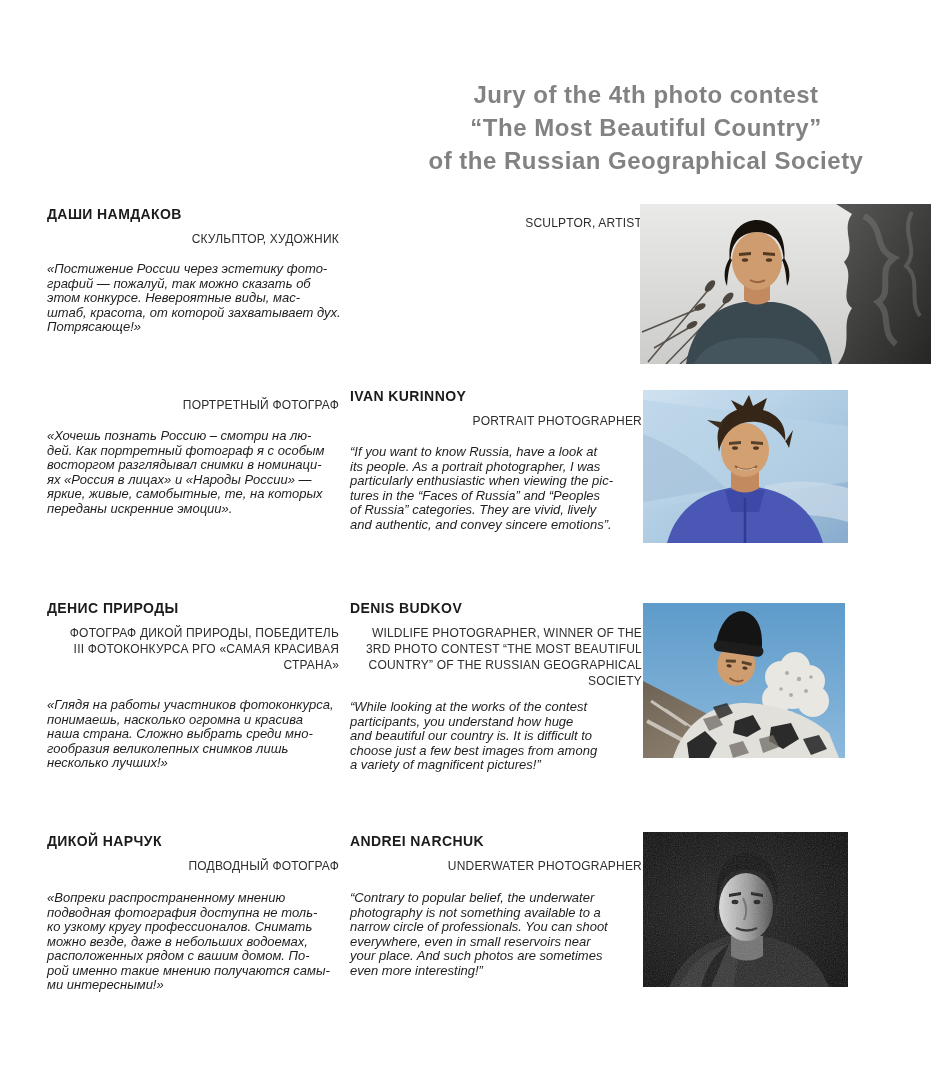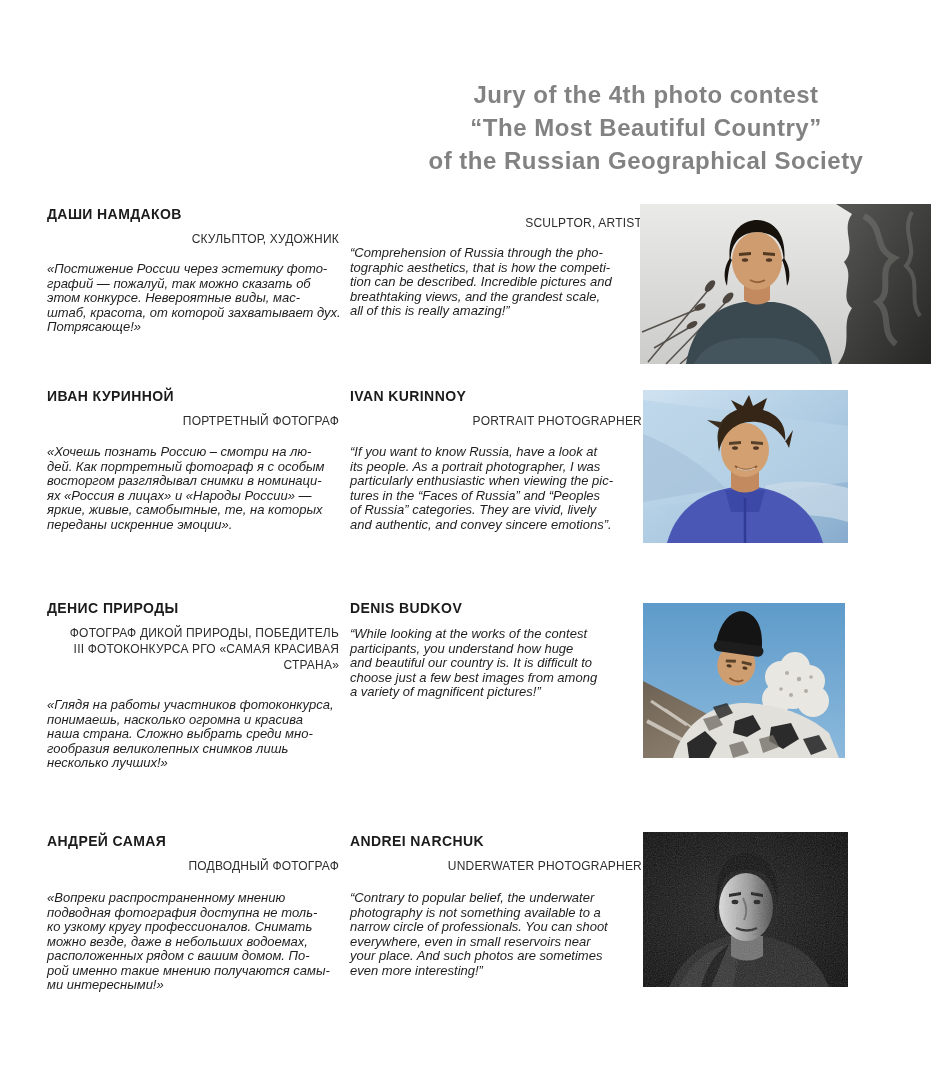--- a/index.html
+++ b/index.html
@@ -51,25 +51,20 @@
       <h2 class="name">ДАШИ НАМДАКОВ</h2>
       <div class="role">СКУЛЬПТОР, ХУДОЖНИК</div>
       <p class="quote">«Постижение России через эстетику фото-
 графий — пожалуй, так можно сказать об
 этом конкурсе. Невероятные виды, мас-
 штаб, красота, от которой захватывает дух.
 Потрясающе!»</p>
     </div>
     <div class="col en">
       <div class="role">SCULPTOR, ARTIST</div>
-      <p class="quote">“Comprehension of Russia through the pho-
-tographic aesthetics, that is how the competi-
-tion can be described. Incredible pictures and
-breathtaking views, and the grandest scale,
-all of this is really amazing!”</p>
     </div>
     <figure class="photo" role="img" aria-label="Portrait of a man with crossed arms in a dark shirt, dried plants and a dark sculpture behind him">
       <svg viewBox="0 0 291 160" preserveAspectRatio="none">
         <defs>
           <linearGradient id="p1bg" x1="0" y1="0" x2="0" y2="1">
               <stop offset="0" stop-color="#eaeae8"></stop>
               <stop offset="1" stop-color="#cccccb"></stop>
             </linearGradient>
           <linearGradient id="p1sc" x1="0" y1="0" x2="1" y2="1">
               <stop offset="0" stop-color="#585856"></stop>
@@ -111,21 +106,20 @@
           <ellipse cx="105" cy="56" rx="3.2" ry="1.8"></ellipse>
           <ellipse cx="129" cy="56" rx="3.2" ry="1.8"></ellipse>
         </g>
         <path d="M110,76 C115,79 120,79 125,76" stroke="#96613a" stroke-width="1.8" fill="none"></path>
       </svg>
     </figure>
   </section>
 
   <section class="member m2">
     <div class="col ru">
-      <h2 class="name">ИВАН КУРИННОЙ</h2>
       <div class="role">ПОРТРЕТНЫЙ ФОТОГРАФ</div>
       <p class="quote">«Хочешь познать Россию – смотри на лю-
 дей. Как портретный фотограф я с особым
 восторгом разглядывал снимки в номинаци-
 ях «Россия в лицах» и «Народы России» —
 яркие, живые, самобытные, те, на которых
 переданы искренние эмоции».</p>
     </div>
     <div class="col en">
       <h2 class="name">IVAN KURINNOY</h2>
@@ -178,20 +172,24 @@
 III ФОТОКОНКУРСА РГО «САМАЯ КРАСИВАЯ
 СТРАНА»</div>
       <p class="quote">«Глядя на работы участников фотоконкурса,
 понимаешь, насколько огромна и красива
 наша страна. Сложно выбрать среди мно-
 гообразия великолепных снимков лишь
 несколько лучших!»</p>
     </div>
     <div class="col en">
       <h2 class="name">DENIS BUDKOV</h2>
+      <div class="role">WILDLIFE PHOTOGRAPHER, WINNER OF THE
+3RD PHOTO CONTEST “THE MOST BEAUTIFUL
+COUNTRY” OF THE RUSSIAN GEOGRAPHICAL
+SOCIETY</div>
       <p class="quote">“While looking at the works of the contest
 participants, you understand how huge
 and beautiful our country is. It is difficult to
 choose just a few best images from among
 a variety of magnificent pictures!”</p>
     </div>
     <figure class="photo" role="img" aria-label="Man in a black beanie and white winter camouflage jacket with fur hood against blue sky and snowy slope">
       <svg viewBox="0 0 202 155" preserveAspectRatio="none">
         <defs>
           <linearGradient id="p3bg" x1="0" y1="0" x2="0" y2="1">
@@ -252,21 +250,21 @@
             <ellipse cx="104" cy="64" rx="2.6" ry="1.6"></ellipse>
           </g>
           <path d="M90,76 C95,79 100,79 104,76" stroke="#8e5a34" stroke-width="1.8" fill="none"></path>
         </g>
       </svg>
     </figure>
   </section>
 
   <section class="member m4">
     <div class="col ru">
-      <h2 class="name">АНДРЕЙ САМАЯ</h2>
+      <h2 class="name">ДИКОЙ НАРЧУК</h2>
       <div class="role">ПОДВОДНЫЙ ФОТОГРАФ</div>
       <p class="quote">«Вопреки распространенному мнению
 подводная фотография доступна не толь-
 ко узкому кругу профессионалов. Снимать
 можно везде, даже в небольших водоемах,
 расположенных рядом с вашим домом. По-
 рой именно такие мнению получаются самы-
 ми интересными!»</p>
     </div>
     <div class="col en">

